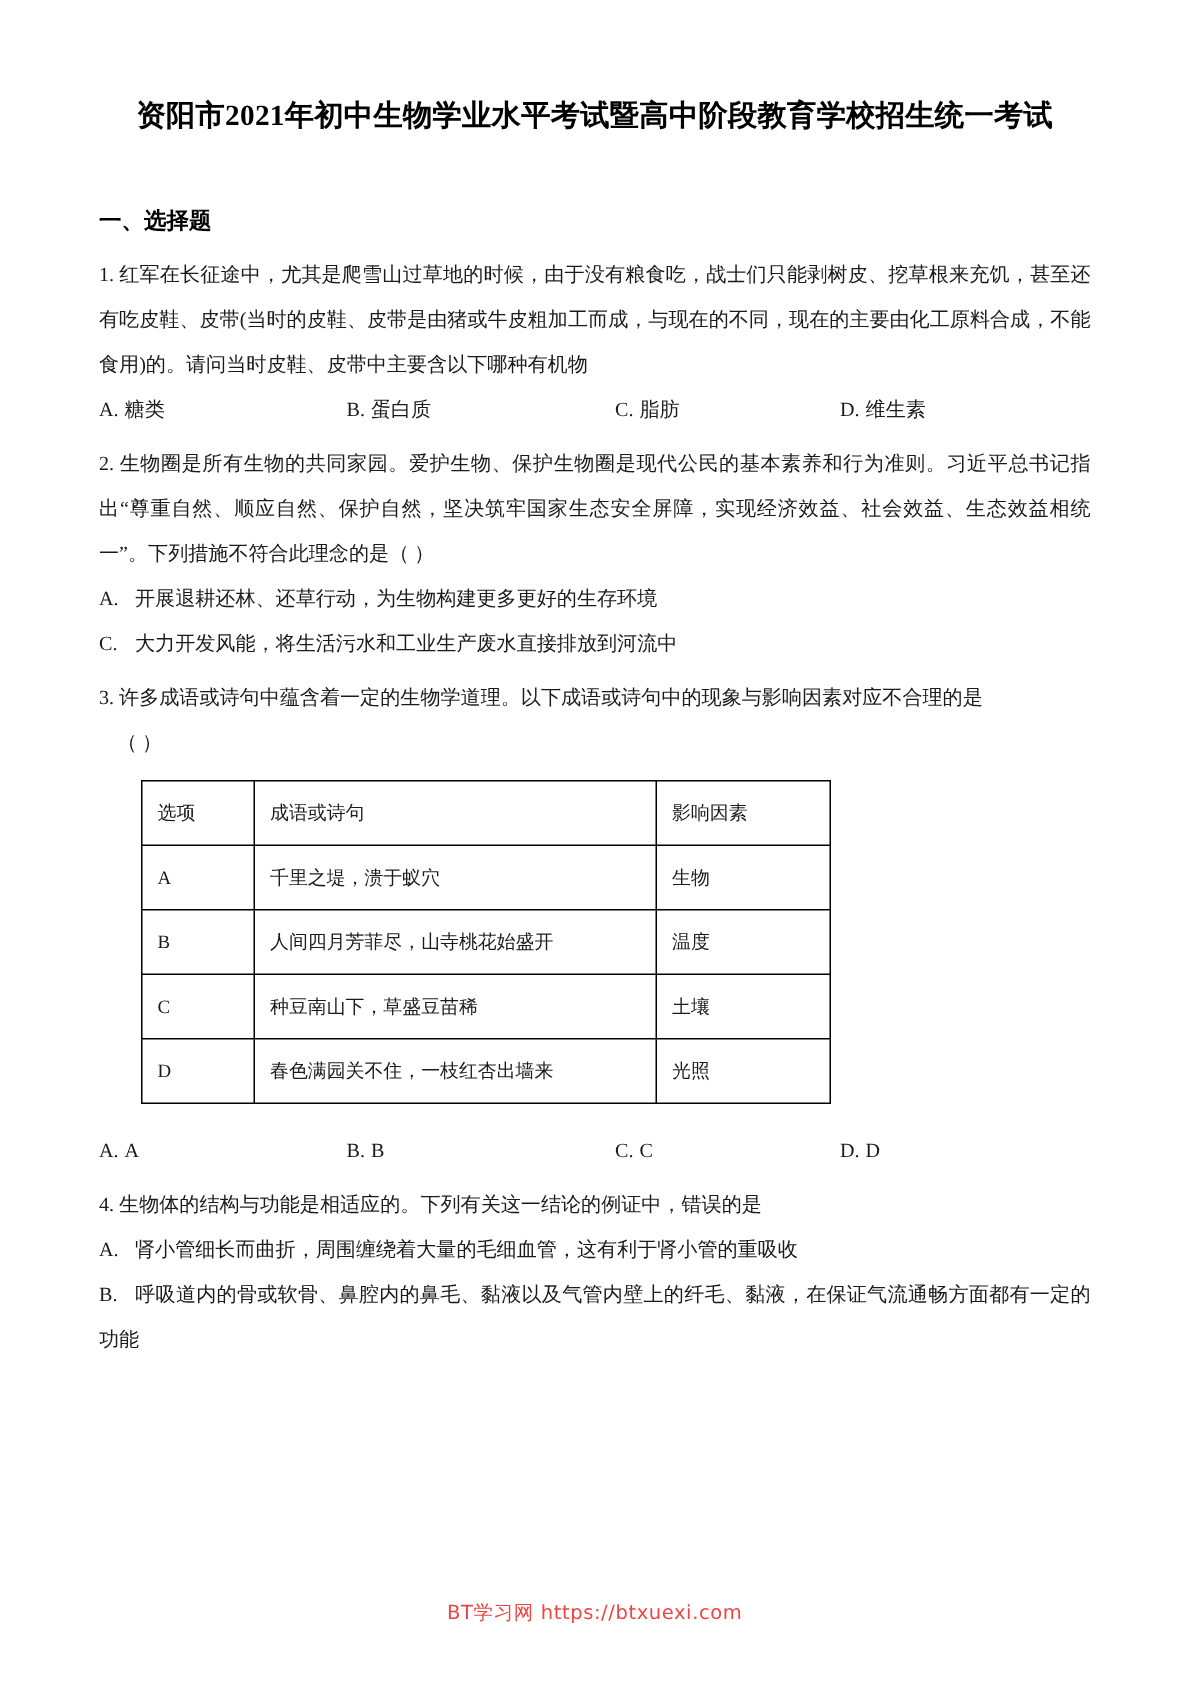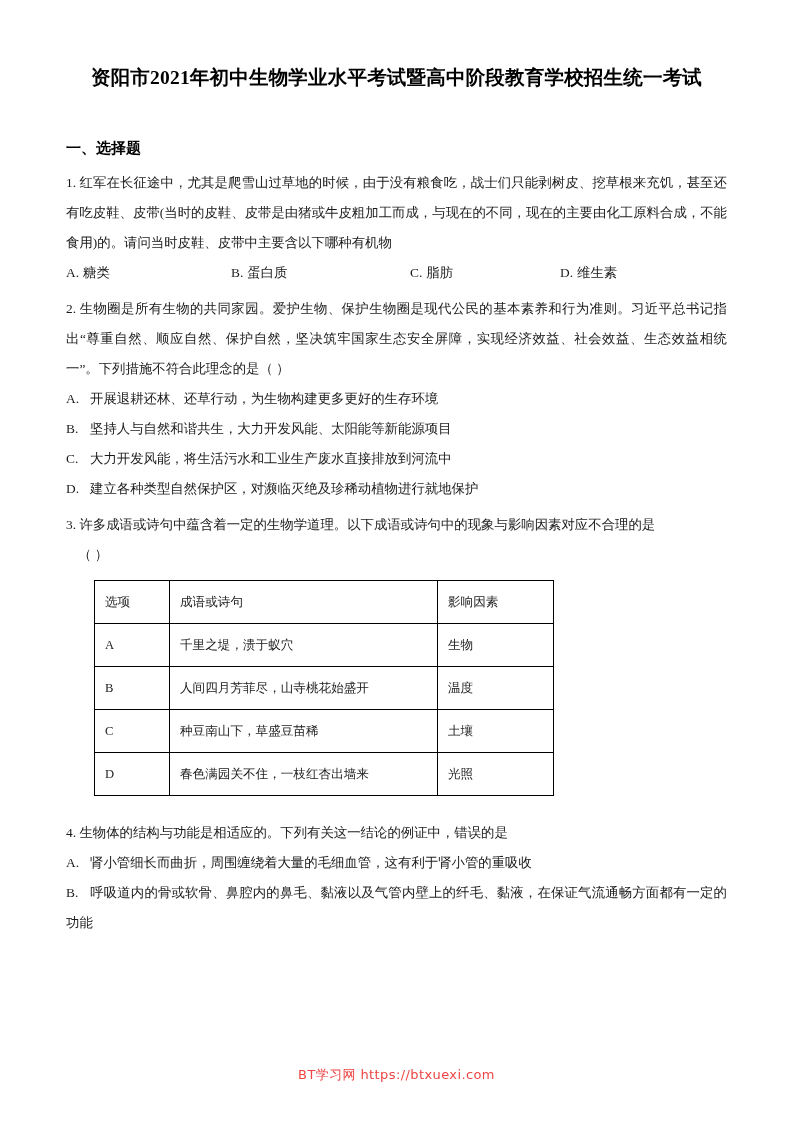--- a/index.html
+++ b/index.html
@@ -170,27 +170,21 @@
   </div>
 
   <div class="question">
     <p class="q-stem">2. 生物圈是所有生物的共同家园。爱护生物、保护生物圈是现代公民的基本素养和行为准则。习近平总书记指出“尊重自然、顺应自然、保护自然，坚决筑牢国家生态安全屏障，实现经济效益、社会效益、生态效益相统一”。下列措施不符合此理念的是（ ）</p>
 
     <div class="options-stacked">
       <div class="opt-row">
         <span class="opt-letter">A.</span><span>开展退耕还林、还草行动，为生物构建更多更好的生存环境</span>
       </div>
       <div class="opt-row">
-        <span class="opt-letter">B.</span><span>坚持人与自然和谐共生，大力开发风能、太阳能等新能源项目</span>
-      </div>
-      <div class="opt-row">
         <span class="opt-letter">C.</span><span>大力开发风能，将生活污水和工业生产废水直接排放到河流中</span>
-      </div>
-      <div class="opt-row">
-        <span class="opt-letter">D.</span><span>建立各种类型自然保护区，对濒临灭绝及珍稀动植物进行就地保护</span>
       </div>
     </div>
   </div>
 
   <div class="question">
     <p class="q-stem">3. 许多成语或诗句中蕴含着一定的生物学道理。以下成语或诗句中的现象与影响因素对应不合理的是</p>
     <p class="indent-brackets">（     ）</p>
 
     <div class="q-table-wrap">
       <table class="q-table">
@@ -219,20 +213,34 @@
             <td class="col-opt">D</td>
             <td class="col-idiom">春色满园关不住，一枝红杏出墙来</td>
             <td class="col-factor">光照</td>
           </tr>
         </tbody>
       </table>
     </div>
 
     <div class="after-table-gap"></div>
 
+    <div class="options-inline">
+      <span class="opt c0">
+        <span class="opt-letter">A.</span><span>A</span>
+      </span>
+      <span class="opt c1">
+        <span class="opt-letter">B.</span><span>B</span>
+      </span>
+      <span class="opt c2">
+        <span class="opt-letter">C.</span><span>C</span>
+      </span>
+      <span class="opt c3">
+        <span class="opt-letter">D.</span><span>D</span>
+      </span>
+    </div>
   </div>
 
   <div class="question">
     <p class="q-stem">4. 生物体的结构与功能是相适应的。下列有关这一结论的例证中，错误的是</p>
 
     <div class="options-stacked">
       <div class="opt-row">
         <span class="opt-letter">A.</span><span>肾小管细长而曲折，周围缠绕着大量的毛细血管，这有利于肾小管的重吸收</span>
       </div>
       <div class="opt-row">

